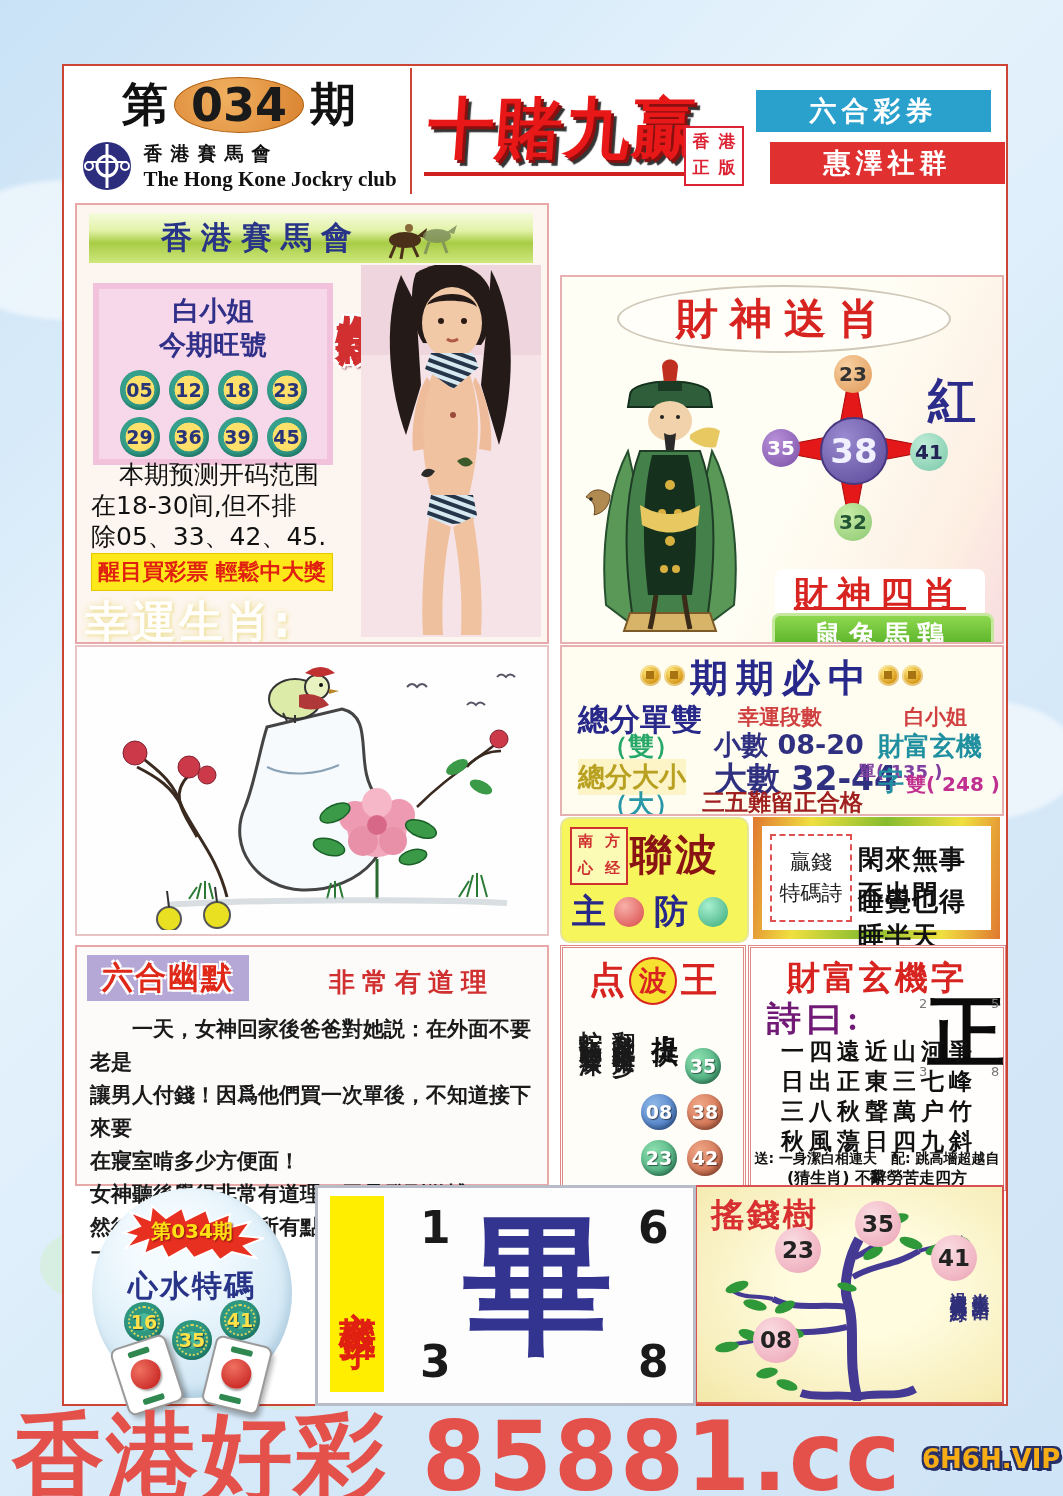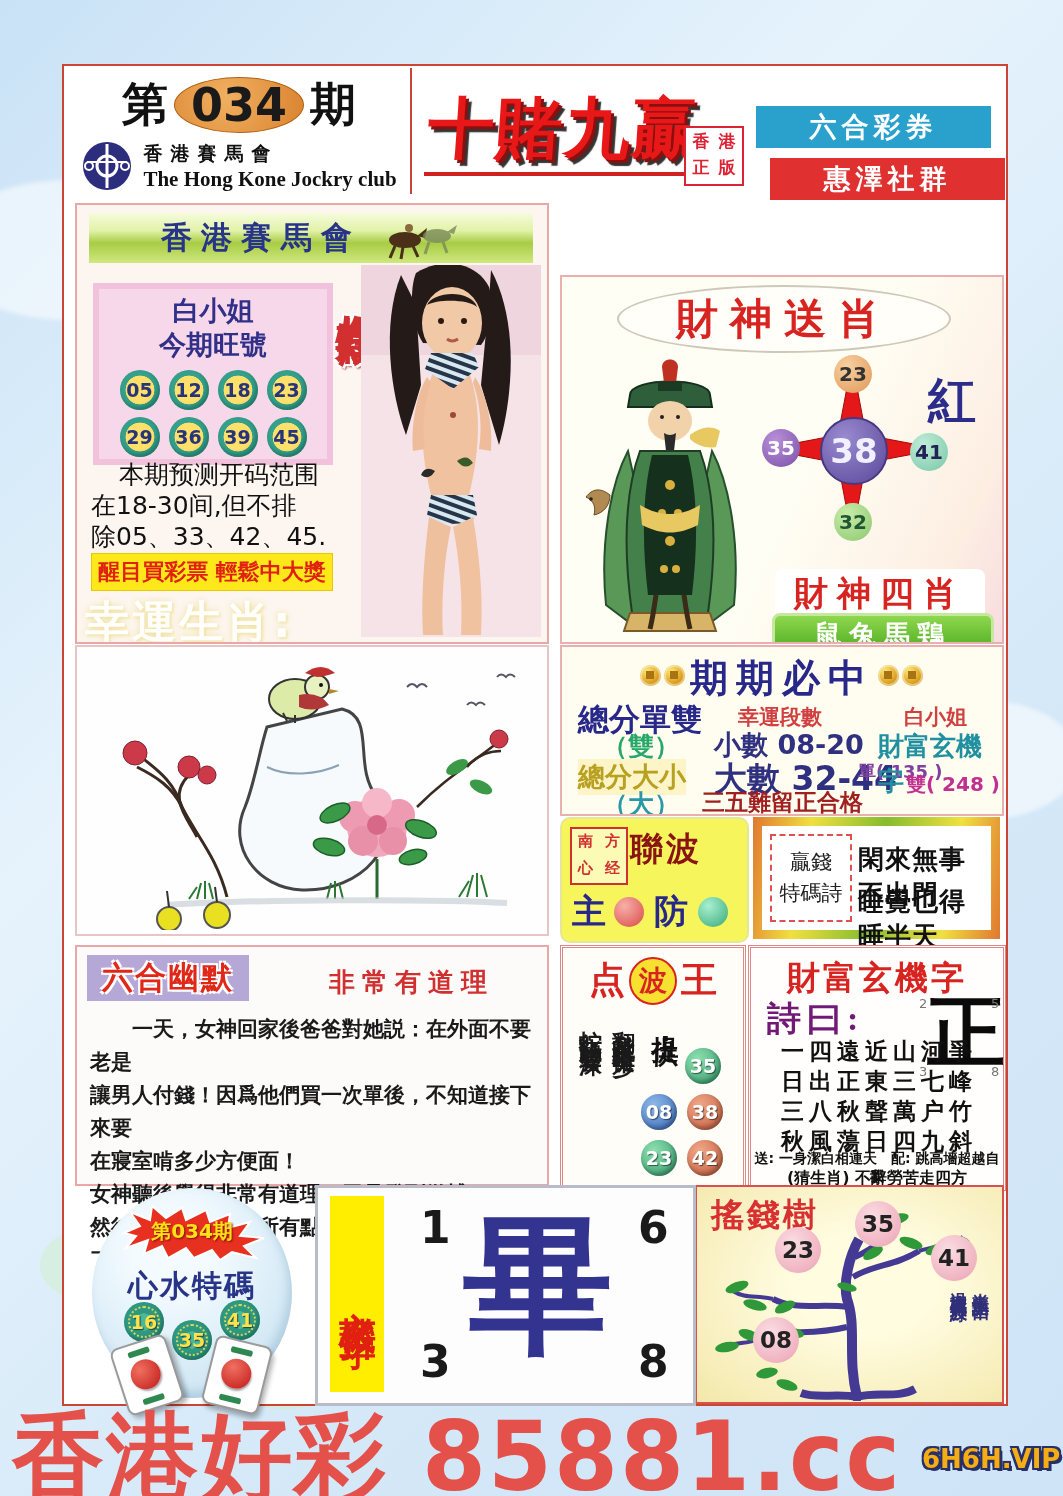--- a/index.html
+++ b/index.html
@@ -13,21 +13,21 @@
   .serif{font-family:"Liberation Serif","DejaVu Serif",serif;}
   .vert{writing-mode:vertical-rl;text-orientation:upright;}
   
   .issue-row{font-size:46px;font-weight:bold;color:#111;display:flex;align-items:center;gap:6px;}
   .issue-oval{background:radial-gradient(circle at 40% 35%,#f0b060,#d9822f);border-radius:50%;
     padding:0 16px;height:54px;display:flex;align-items:center;color:#1a1a1a;border:1px solid #b06010;}
   .masthead{font-size:66px;font-weight:bold;color:#e81818;letter-spacing:2px;font-family:"Liberation Serif",serif;
     text-shadow:3px 3px 0 #8a0f0f,6px 6px 1px rgba(30,30,30,0.9);transform:skewX(-4deg);}
   .seal{display:grid;grid-template-columns:1fr 1fr;border:2px solid #d23;color:#d23;font-weight:bold;
     font-size:17px;line-height:1.3;text-align:center;padding:2px;background:#fff;}
-  .banner{color:#fff;font-weight:bold;font-size:27px;letter-spacing:5px;text-align:center;padding:3px 0;margin-top:16px;}
+  .banner{color:#fff;font-weight:bold;font-size:27px;letter-spacing:5px;text-align:center;padding:3px 0;}
   
   .boxA{position:absolute;left:75px;top:203px;width:470px;height:437px;border:2px solid #e8a8a8;background:#fdf6f0;overflow:hidden;}
   .greenbar{position:absolute;left:12px;top:8px;width:444px;height:50px;display:flex;align-items:center;justify-content:center;
     background:linear-gradient(#f5fbdd 0%,#e2f2a8 35%,#a8cc45 60%,#cfe87e 100%);}
   .greenbar .t{color:#283488;font-size:31px;font-weight:bold;letter-spacing:9px;font-family:"Liberation Serif",serif;}
   .pinkbox{position:absolute;left:16px;top:78px;width:228px;height:170px;background:#f7d7ea;border:6px solid #f2c1dc;text-align:center;}
   .pinkbox .hand{font-family:"Liberation Serif",serif;color:#303088;font-weight:bold;font-size:27px;line-height:1.25;}
   .tball{display:flex;align-items:center;justify-content:center;border-radius:50%;
     background:radial-gradient(circle at 50% 50%,#ffe06a 0 50%,#35a08c 52% 100%);
     color:#283478;font-weight:bold;box-shadow:inset -2px -3px 4px rgba(0,60,50,.4);}
@@ -50,33 +50,33 @@
     font-family:"Liberation Serif",serif;font-weight:600;}
   
   .boxD{position:absolute;left:560px;top:275px;width:440px;height:365px;border:2px solid #e8b0b0;
     background:linear-gradient(115deg,#fffef4 55%,#fdeee2 85%,#f8dce0 100%);overflow:hidden;}
   .oval-title{position:absolute;left:55px;top:8px;width:330px;height:64px;border:2px solid #cfc8b8;border-radius:50%;
     background:#fffef8;display:flex;align-items:center;justify-content:center;}
   .oval-title span{font-size:42px;font-weight:bold;color:#d82420;letter-spacing:12px;font-family:"Liberation Serif",serif;}
   .redchar{position:absolute;left:366px;top:92px;font-size:48px;font-weight:bold;color:#2c2c8a;font-family:"Liberation Serif",serif;}
   .cball{position:absolute;display:flex;align-items:center;justify-content:center;border-radius:50%;font-weight:bold;}
   .four-title{position:absolute;left:213px;top:292px;width:210px;background:#fff;border-radius:8px;text-align:center;
-    font-size:34px;font-weight:bold;color:#d82420;letter-spacing:9px;font-family:"Liberation Serif",serif;padding:2px 0;}
+    font-size:34px;font-weight:bold;color:#d82420;letter-spacing:9px;font-family:"Liberation Serif",serif;padding:2px 0;text-decoration:underline;}
   .zod-banner{position:absolute;left:210px;top:336px;width:216px;background:linear-gradient(#8ed84e,#4aa81e);
     border:3px solid #c6e89e;border-radius:8px;text-align:center;color:#fff;font-weight:bold;font-size:27px;letter-spacing:7px;padding:1px 0;}
   .boxE{position:absolute;left:560px;top:645px;width:440px;height:167px;border:2px solid #e8b0b0;background:#fffdf0;overflow:hidden;}
   .boxE .title{position:absolute;left:0;top:6px;width:100%;text-align:center;font-size:38px;font-weight:bold;color:#28288a;
     letter-spacing:8px;font-family:"Liberation Serif",serif;}
   .coin{position:absolute;width:21px;height:21px;border-radius:50%;
     background:radial-gradient(circle at 35% 30%,#ffe878,#d89818 65%,#a06810);box-shadow:inset 0 0 0 2px rgba(255,250,220,.5);}
   .coin::after{content:"";position:absolute;left:6px;top:6px;width:8px;height:8px;background:#a87412;}
   .boxF1{position:absolute;left:560px;top:817px;width:185px;height:122px;background:#f6f65c;border:2px solid #e6e69a;border-radius:10px;}
   .sealsm{position:absolute;left:8px;top:8px;width:54px;height:54px;border:2px solid #d03030;display:grid;grid-template-columns:1fr 1fr;
     color:#d03030;font-weight:bold;font-size:15px;line-height:1.6;text-align:center;background:rgba(255,255,255,.55);}
-  .lianbo{position:absolute;left:68px;top:8px;font-size:33px;font-weight:bold;color:#8a1414;font-family:"Liberation Serif",serif;letter-spacing:3px;}
+  .lianbo{position:absolute;left:68px;top:8px;font-size:42px;font-weight:bold;color:#8a1414;font-family:"Liberation Serif",serif;letter-spacing:3px;}
   .zf{font-size:34px;font-weight:bold;color:#28288a;}
   .dotball{position:absolute;width:30px;height:30px;border-radius:50%;}
   .boxF2{position:absolute;left:753px;top:817px;width:247px;height:122px;
     background:linear-gradient(100deg,#e07830,#f0e040 22%,#86bc2e 50%,#f0e040 78%,#e07830);padding:0;}
   .boxF2 .inner{position:absolute;left:9px;top:9px;right:9px;bottom:9px;background:#fff;}
   .dotted{position:absolute;left:8px;top:8px;width:78px;height:84px;border:2px dashed #e05050;display:flex;flex-direction:column;
     align-items:center;justify-content:center;font-family:"Liberation Serif",serif;font-weight:normal;color:#222;font-size:21px;line-height:1.5;}
   .poemline{position:absolute;left:96px;font-size:26px;font-weight:bold;color:#111;letter-spacing:1px;}
   .boxG1{position:absolute;left:560px;top:945px;width:180px;height:240px;border:3px double #e08888;background:#fffdf8;}
   .g1title{position:absolute;left:0;top:8px;width:100%;display:flex;align-items:center;justify-content:center;gap:4px;}

